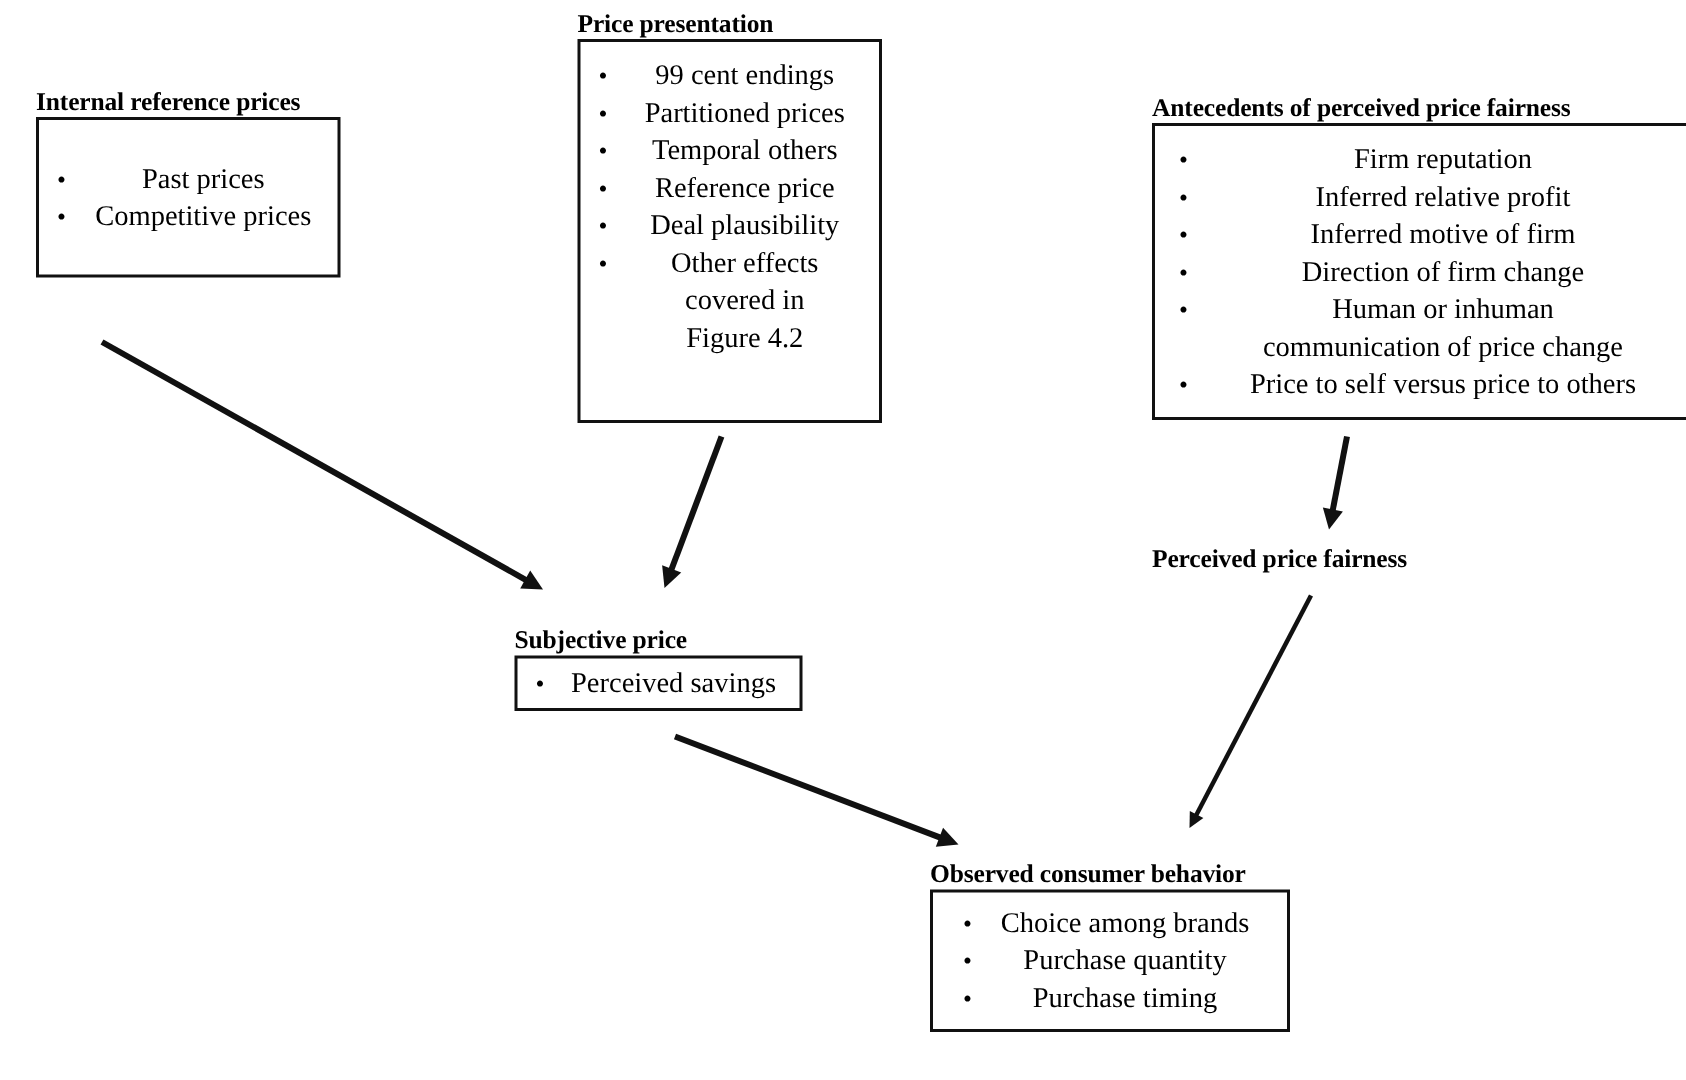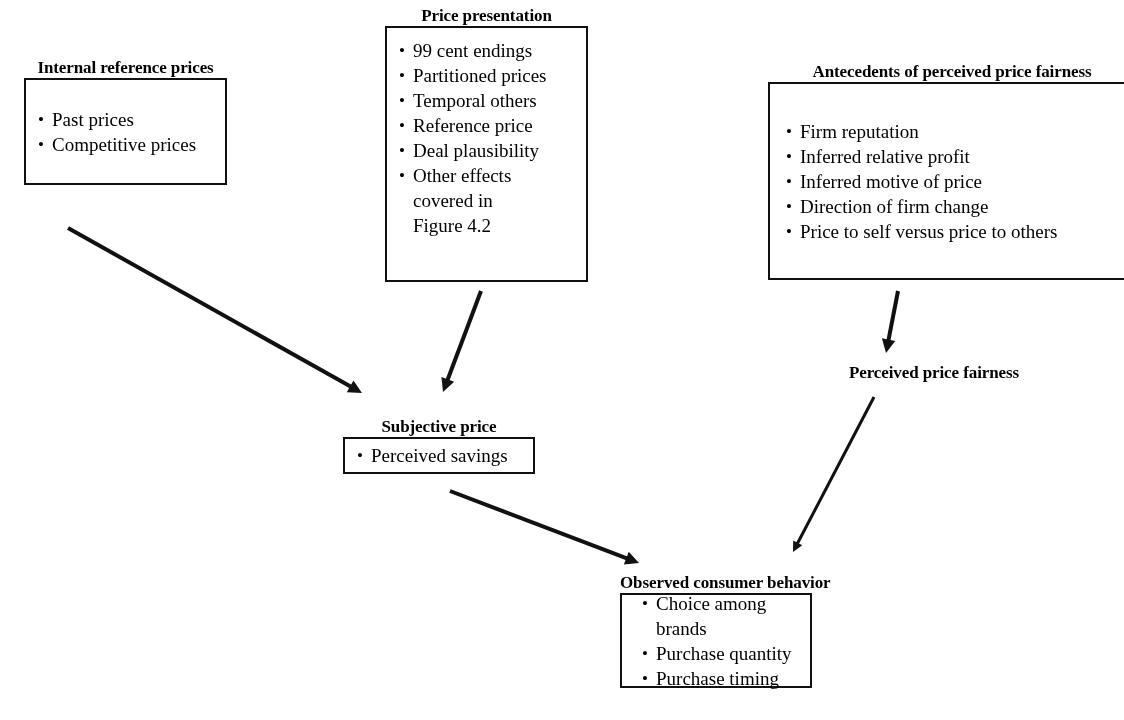--- a/index.html
+++ b/index.html
@@ -25,21 +25,21 @@
     height: 720px;
     pointer-events: none;
   }
   .node {
     position: absolute;
   }
   .node-title {
     font-weight: bold;
     font-size: 17px;
     line-height: 20px;
-    text-align: center;
+    text-align: left;
     white-space: nowrap;
     letter-spacing: -0.1px;
   }
   .node-box {
     box-sizing: border-box;
     border: 2px solid #111111;
     background: #ffffff;
     display: flex;
     flex-direction: column;
     justify-content: center;
@@ -48,20 +48,21 @@
     list-style: none;
     margin: 0;
     padding: 0;
   }
   .bullet-item {
     font-size: 19px;
     line-height: 25px;
     padding-left: 20px;
     position: relative;
     white-space: pre-line;
+    text-align: center;
   }
   .bullet-item::before {
     content: "\2022";
     position: absolute;
     left: 6px;
     top: 0;
     font-size: 17px;
   }
 
   
@@ -74,21 +75,21 @@
 
   #node-antecedents                      { left: 768px; top: 62px; }
   #node-antecedents .node-box            { width: 368px; height: 198px; padding: 0 10px; }
 
   #node-perceived-price-fairness         { left: 768px; top: 363px; width: 332px; }
 
   #node-subjective-price                 { left: 343px; top: 417px; }
   #node-subjective-price .node-box       { width: 192px; height: 37px; padding: 0 6px; }
 
   #node-observed-consumer-behavior       { left: 620px; top: 573px; }
-  #node-observed-consumer-behavior .node-box { width: 192px; height: 95px; padding: 0 14px; }
+  #node-observed-consumer-behavior .node-box { width: 240px; height: 95px; padding: 0 14px; }
 </style>
 </head>
 <body>
 
 <div id="canvas">
 
   <svg id="arrow-layer" viewBox="0 0 1124 720" width="1124" height="720" aria-hidden="true">
       <g>
         <line x1="68" y1="228" x2="351.91909718017087" y2="387.34235045825915" stroke="#111111" stroke-width="4" stroke-linecap="butt"></line>
         <polygon points="362,393 346.81208518741226,392.2738845507926 353.4681434718132,380.41399888040536" fill="#111111"></polygon>
@@ -136,22 +137,24 @@
         </ul>
     </div>
   </div>
 
   <div class="node" id="node-antecedents">
     <div class="node-title">Antecedents of perceived price fairness</div>
     <div class="node-box">
       <ul class="bullet-list">
           <li class="bullet-item">Firm reputation</li>
           <li class="bullet-item">Inferred relative profit</li>
-          <li class="bullet-item">Inferred motive of price</li>
+          <li class="bullet-item">Inferred motive of firm</li>
           <li class="bullet-item">Direction of firm change</li>
+          <li class="bullet-item">Human or inhuman
+communication of price change</li>
           <li class="bullet-item">Price to self versus price to others</li>
         </ul>
     </div>
   </div>
 
   <div class="node" id="node-subjective-price">
     <div class="node-title">Subjective price</div>
     <div class="node-box">
       <ul class="bullet-list">
           <li class="bullet-item">Perceived savings</li>

